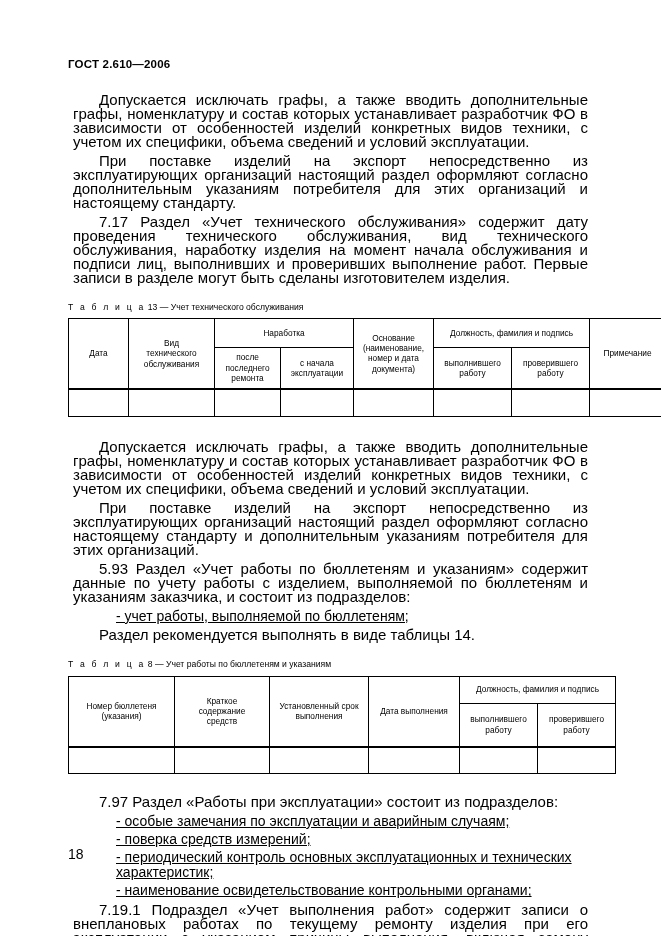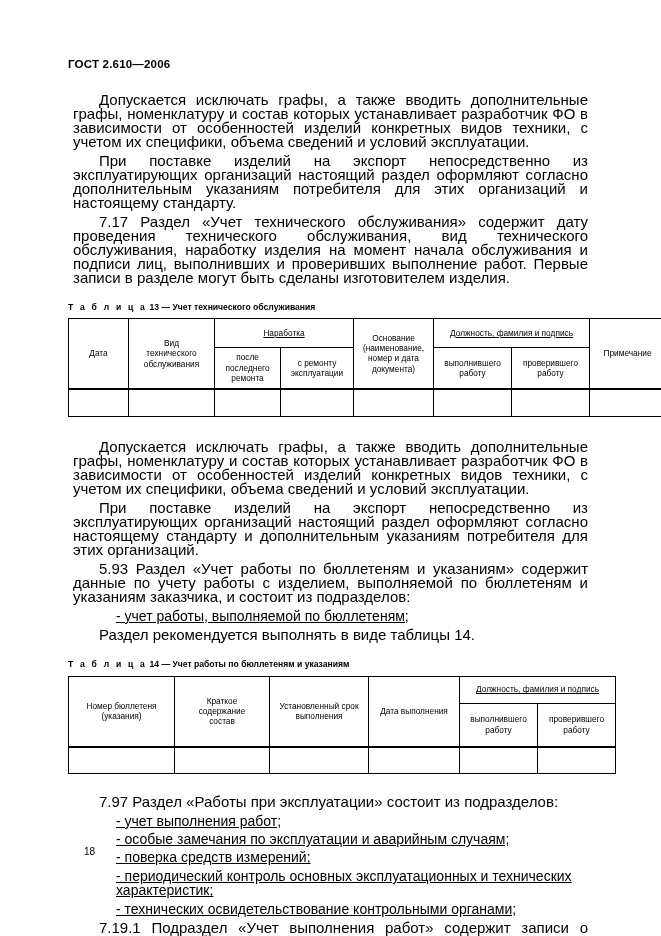--- a/index.html
+++ b/index.html
@@ -53,21 +53,20 @@
     padding-left: 44px;
     text-indent: 0;
     position: relative;
     text-decoration: underline;
   }
 
   .tbl-caption {
     font-size: 8.6px;
     margin: 17px 0 6px 0;
     line-height: 1.2;
-    font-weight: bold;
   }
   .tbl-caption .lead {
     letter-spacing: 2.2px;
   }
 
   table.gost {
     border-collapse: collapse;
     table-layout: fixed;
     width: 547px;
     margin-left: 0px;
@@ -82,41 +81,40 @@
     font-family: "Liberation Sans", sans-serif;
   }
   table.gost td.hcell {
     height: 62px;
   }
   table.gost td.sub {
     height: 36px;
   }
   table.gost td.grp {
     height: 24px;
-    text-decoration: underline;
   }
   table.gost tr.datarow td {
     height: 22px;
     border-top: 2px solid #000;
   }
   table.gost.t14 tr.datarow td {
     height: 21px;
   }
   table.gost.t14 td.hcell { height: 60px; }
   table.gost.t14 td.grp { height: 22px; }
   table.gost.t14 td.sub { height: 38px; }
 
   .spacer-a { height: 18px; }
   .spacer-b { height: 16px; }
 
   .page-number {
     position: absolute;
-    left: 84px;
+    left: 68px;
     top: 846px;
-    font-size: 10px;
+    font-size: 14px;
     line-height: 1.2;
   }
 </style>
 </head>
 <body>
 
 <div class="page">
   <div class="content">
 
     <div class="doc-header">ГОСТ 2.610—2006</div>
@@ -151,21 +149,21 @@
 (наименование,
 номер и дата
 документа)</td>
           <td colspan="2" class="grp">Должность, фамилия и подпись</td>
           <td rowspan="2" class="hcell">Примечание</td>
         </tr>
         <tr>
           <td class="sub" style="white-space:pre-line">после
 последнего
 ремонта</td>
-          <td class="sub" style="white-space:pre-line">с ремонту
+          <td class="sub" style="white-space:pre-line">с начала
 эксплуатации</td>
           <td class="sub" style="white-space:pre-line">выполнившего
 работу</td>
           <td class="sub" style="white-space:pre-line">проверившего
 работу</td>
         </tr>
         <tr class="datarow">
           <td></td>
           <td></td>
           <td></td>
@@ -180,39 +178,39 @@
 
     <div class="spacer-a"></div>
 
     <p class="para">Допускается исключать графы, а также вводить дополнительные графы, номенклатуру и состав которых устанавливает разработчик ФО в зависимости от особенностей изделий конкретных видов техники, с учетом их специфики, объема сведений и условий эксплуатации.</p>
     <p class="para">При поставке изделий на экспорт непосредственно из эксплуатирующих организаций настоящий раздел оформляют согласно настоящему стандарту и дополнительным указаниям потребителя для этих организаций.</p>
     <p class="para">5.93  Раздел «Учет работы по бюллетеням и указаниям» содержит данные по учету работы с изделием, выполняемой по бюллетеням и указаниям заказчика, и состоит из подразделов:</p>
     <p class="bullet">-  учет работы, выполняемой по бюллетеням;</p>
     <p class="para">Раздел рекомендуется выполнять в виде таблицы 14.</p>
 
     <div class="tbl-caption">
-      <span class="lead">Т а б л и ц а</span><span> 14 — Учет работы по бюллетеням и указаниям</span>
+      <span class="lead">Т а б л и ц а</span><span> 8 — Учет работы по бюллетеням и указаниям</span>
     </div>
 
     <table class="gost t14">
       <colgroup>
         <col style="width:106px">
         <col style="width:95px">
         <col style="width:99px">
         <col style="width:91px">
         <col style="width:78px">
         <col style="width:78px">
       </colgroup>
       <tbody>
         <tr>
           <td rowspan="2" class="hcell" style="white-space:pre-line">Номер бюллетеня
 (указания)</td>
           <td rowspan="2" class="hcell" style="white-space:pre-line">Краткое
 содержание
-состав</td>
+средств</td>
           <td rowspan="2" class="hcell" style="white-space:pre-line">Установленный срок
 выполнения</td>
           <td rowspan="2" class="hcell" style="white-space:pre-line">Дата выполнения</td>
           <td colspan="2" class="grp">Должность, фамилия и подпись</td>
         </tr>
         <tr>
           <td class="sub" style="white-space:pre-line">выполнившего
 работу</td>
           <td class="sub" style="white-space:pre-line">проверившего
 работу</td>
@@ -224,25 +222,24 @@
           <td></td>
           <td></td>
           <td></td>
         </tr>
       </tbody>
     </table>
 
     <div class="spacer-b"></div>
 
     <p class="para">7.97  Раздел «Работы при эксплуатации» состоит из подразделов:</p>
-    <p class="bullet">-  учет выполнения работ;</p>
     <p class="bullet">-  особые замечания по эксплуатации и аварийным случаям;</p>
     <p class="bullet">-  поверка средств измерений;</p>
     <p class="bullet">-  периодический контроль основных эксплуатационных и технических характеристик;</p>
-    <p class="bullet">-  технических освидетельствование контрольными органами;</p>
+    <p class="bullet">-  наименование освидетельствование контрольными органами;</p>
 
     <p class="para">7.19.1  Подраздел «Учет выполнения работ» содержит записи о внеплановых работах по текущему ремонту изделия при его эксплуатации с указанием причины выполнения, включая замену отдельных составных частей изделия (комплектующих, покупных изделий).</p>
     <p class="para">Подраздел рекомендуется выполнять в виде таблицы 15.</p>
 
   </div>
 
   <div class="page-number">18</div>
 </div>
 
 </body></html>

